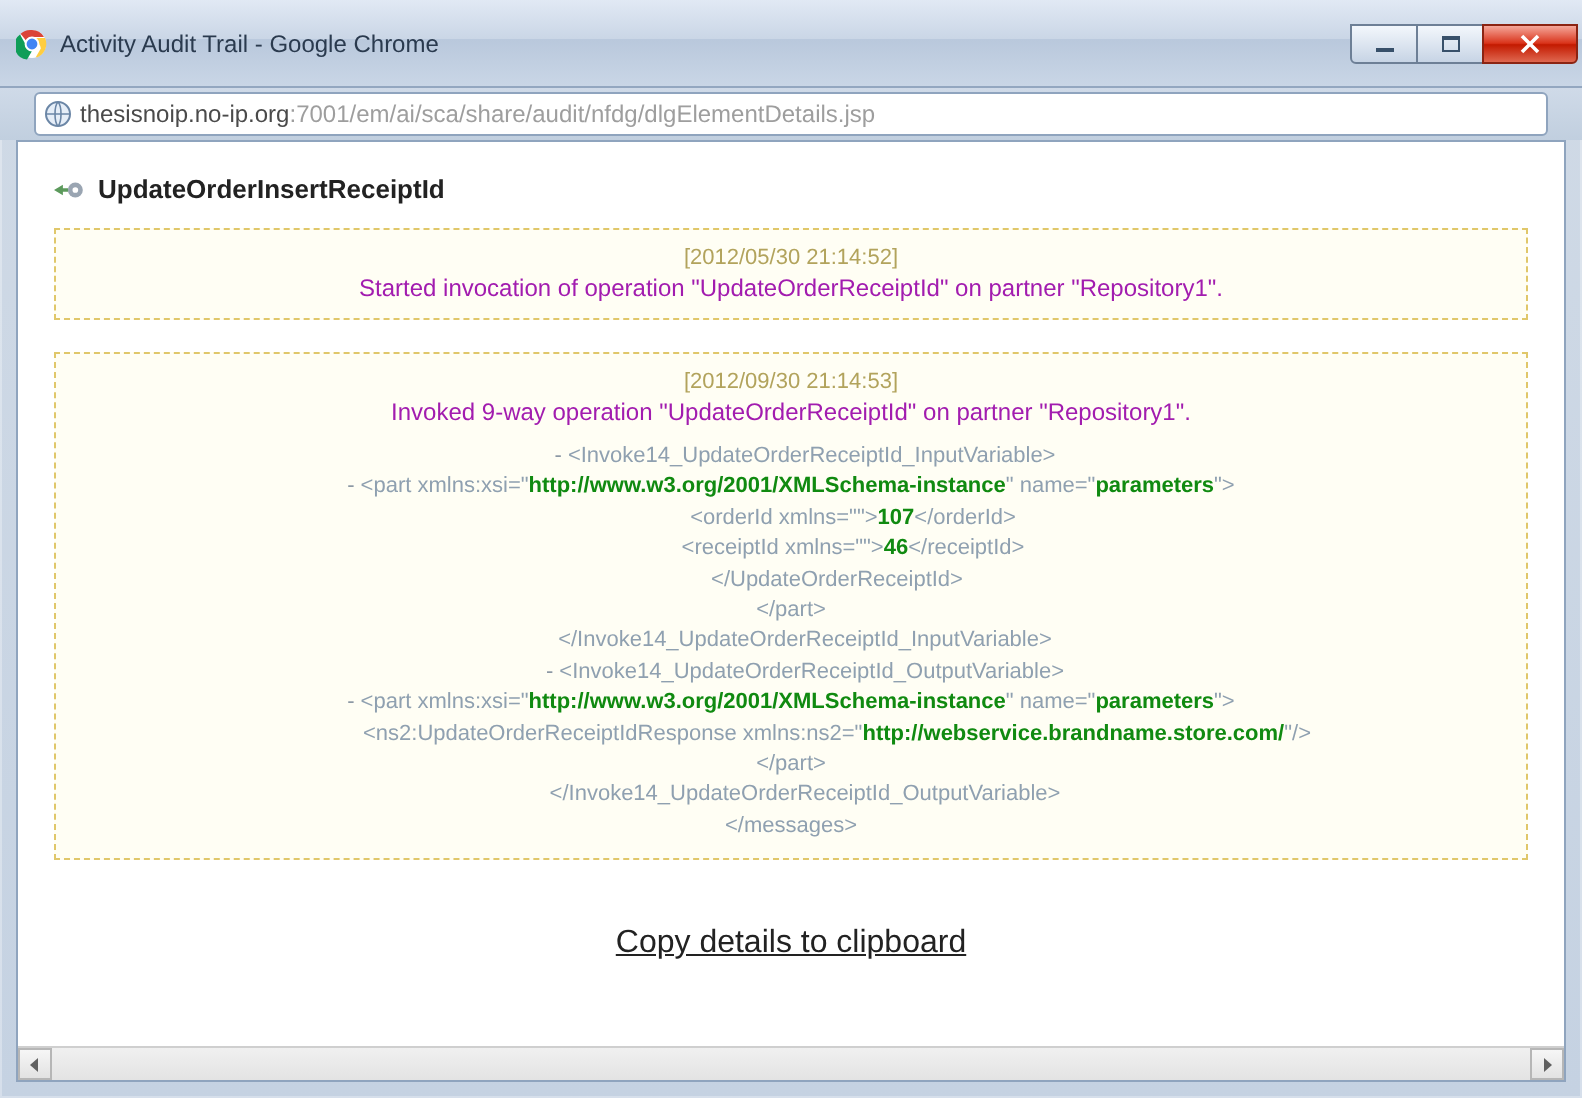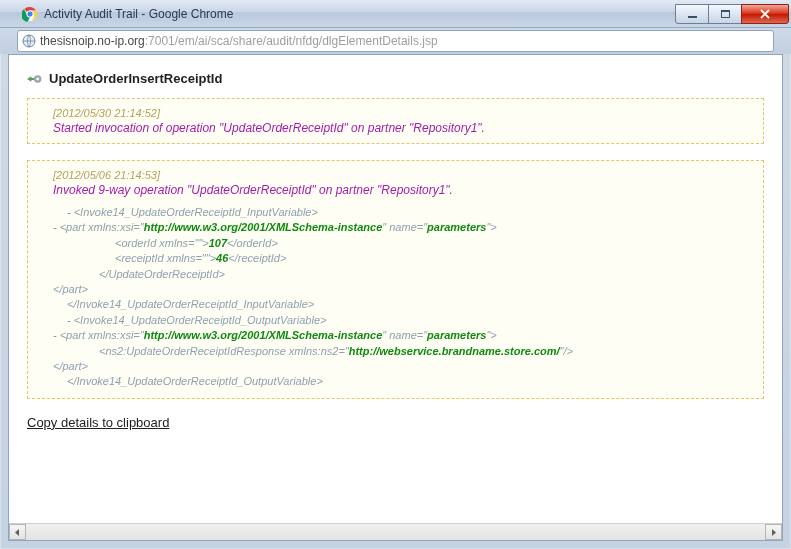--- a/index.html
+++ b/index.html
@@ -14,22 +14,22 @@
 .window {
   display: flex;
   flex-direction: column;
   height: 100%;
   background: linear-gradient(to bottom, #d0dae6 0, #c5d2e2 100%);
   box-shadow: inset 0 0 0 1px rgba(255,255,255,0.3);
 }
 .titlebar {
   display: flex;
   align-items: center;
-  height: 28px;
-  padding: 0 2px 0 22px;
+  height: 44px;
+  padding: 0 2px 0 8px;
   background: linear-gradient(to bottom, #e1e9f4 0, #cad6e6 45%, #b9c8dc 46%, #c9d6e6 100%);
   border-bottom: 1px solid #93a7c0;
 }
 .titlebar .favicon {
   width: 16px; height: 16px; margin-right: 6px;
 }
 .titlebar .title {
   flex: 1;
   color: #2a3a4e;
   font-size: 12px;
@@ -75,20 +75,21 @@
 .addr .globe { width:14px;height:14px; }
 .addr .urltext { color:#9e9e9e; flex:1; overflow:hidden; white-space:nowrap; }
 .addr .urltext .dark { color:#4a4a4a; }
 .content-outer {
   margin: 0 8px 8px;
   flex:1;
   background:#fff;
   border:1px solid #8fa4be;
   display:flex;
   flex-direction:column;
+  text-align:center;
 }
 .scroll-body {
   flex:1;
   overflow-y:auto;
   overflow-x:hidden;
   padding: 16px 18px 12px;
 }
 .hscroll {
   height:17px;
   background:linear-gradient(to bottom,#f0f0f0,#e3e3e3);
@@ -109,41 +110,40 @@
   gap:6px;
   margin-bottom:12px;
 }
 .sec-title .cogicon { width:16px;height:14px; }
 .sec-title h2 { font-size:13px; color:#222; font-weight:bold; }
 .box {
   border:1px dashed #e0c76a;
   background:#fffef4;
   padding:8px 25px;
   margin-bottom:16px;
-  font-style:italic;
 }
 .ts { color:#b2a35c; font-size:11px; margin-bottom:2px; }
 .msg { color:#a21caf; font-size:12px; }
 .xml-block {
   margin-top:8px;
   font-family: Verdana, Tahoma, sans-serif;
   font-size:11px;
   line-height:1.4;
   color:#9a9a9a;
 }
 .xml-block .ind0{margin-left:0;}
 .xml-block .ind1{margin-left:14px;}
 .xml-block .ind2{}
 .xml-block .ind3{margin-left:46px;}
 .xml-block .ind4{margin-left:62px;}
 .xml-block .dash{color:#8c98a4; margin-right:3px;}
 .xml-block .tag{color:#8fa0b0;}
 .xml-block .attr-val{color:#108a10;font-weight:bold;}
 .xml-block .val{color:#108a10;font-weight:bold;}
-.copylink { color:#222; font-size:13px; text-decoration:underline; margin-top:0; display:inline-block; }
+.copylink { color:#222; font-size:16px; text-decoration:underline; margin-top:17px; display:inline-block; }
 </style>
 </head>
 <body>
 
 <div class="window">
   <div class="titlebar">
     <svg class="favicon" viewBox="0 0 16 16">
       <circle cx="8" cy="8" r="7" fill="#fff"></circle>
       <path d="M8 1a7 7 0 0 1 6 3.5H8A3.5 3.5 0 0 0 5 6.2L2.3 2.9A7 7 0 0 1 8 1z" fill="#db4437"></path>
       <path d="M14.5 5a7 7 0 0 1-4.7 9.8l2.6-4.6A3.5 3.5 0 0 0 11.5 8 3.5 3.5 0 0 0 8 5h6.5z" fill="#ffcd40"></path>
@@ -190,36 +190,37 @@
         </svg>
         <h2>UpdateOrderInsertReceiptId</h2>
       </div>
 
       <div class="box">
         <div class="ts">[2012/05/30 21:14:52]</div>
         <div class="msg">Started invocation of operation "UpdateOrderReceiptId" on partner "Repository1".</div>
       </div>
 
       <div class="box">
-        <div class="ts">[2012/05/06 21:14:53]</div>
+        <div class="ts">[2012/09/30 21:14:53]</div>
         <div class="msg">Invoked 9-way operation "UpdateOrderReceiptId" on partner "Repository1".</div>
 
         <div class="xml-block">
 <div class="ind1"><span class="dash">-</span><span class="tag">&lt;Invoke14_UpdateOrderReceiptId_InputVariable&gt;</span></div>
 <div class="ind2"><span class="dash">-</span><span class="tag">&lt;part xmlns:xsi="</span><span class="attr-val">http://www.w3.org/2001/XMLSchema-instance</span><span class="tag">" name="</span><span class="attr-val">parameters</span><span class="tag">"&gt;</span></div>
 <div class="ind4"><span class="tag">&lt;orderId xmlns=""&gt;</span><span class="val">107</span><span class="tag">&lt;/orderId&gt;</span></div>
 <div class="ind4"><span class="tag">&lt;receiptId xmlns=""&gt;</span><span class="val">46</span><span class="tag">&lt;/receiptId&gt;</span></div>
 <div class="ind3"><span class="tag">&lt;/UpdateOrderReceiptId&gt;</span></div>
 <div class="ind2"><span class="tag">&lt;/part&gt;</span></div>
 <div class="ind1"><span class="tag">&lt;/Invoke14_UpdateOrderReceiptId_InputVariable&gt;</span></div>
 <div class="ind1"><span class="dash">-</span><span class="tag">&lt;Invoke14_UpdateOrderReceiptId_OutputVariable&gt;</span></div>
 <div class="ind2"><span class="dash">-</span><span class="tag">&lt;part xmlns:xsi="</span><span class="attr-val">http://www.w3.org/2001/XMLSchema-instance</span><span class="tag">" name="</span><span class="attr-val">parameters</span><span class="tag">"&gt;</span></div>
 <div class="ind3"><span class="tag">&lt;ns2:UpdateOrderReceiptIdResponse xmlns:ns2="</span><span class="attr-val">http://webservice.brandname.store.com/</span><span class="tag">"/&gt;</span></div>
 <div class="ind2"><span class="tag">&lt;/part&gt;</span></div>
 <div class="ind1"><span class="tag">&lt;/Invoke14_UpdateOrderReceiptId_OutputVariable&gt;</span></div>
+<div class="ind0"><span class="tag">&lt;/messages&gt;</span></div>
         </div>
       </div>
 
       <a href="#" class="copylink">Copy details to clipboard</a>
 
     </div>
 
     <div class="hscroll">
       <div class="arr">
         <svg width="7" height="7" viewBox="0 0 7 7">

